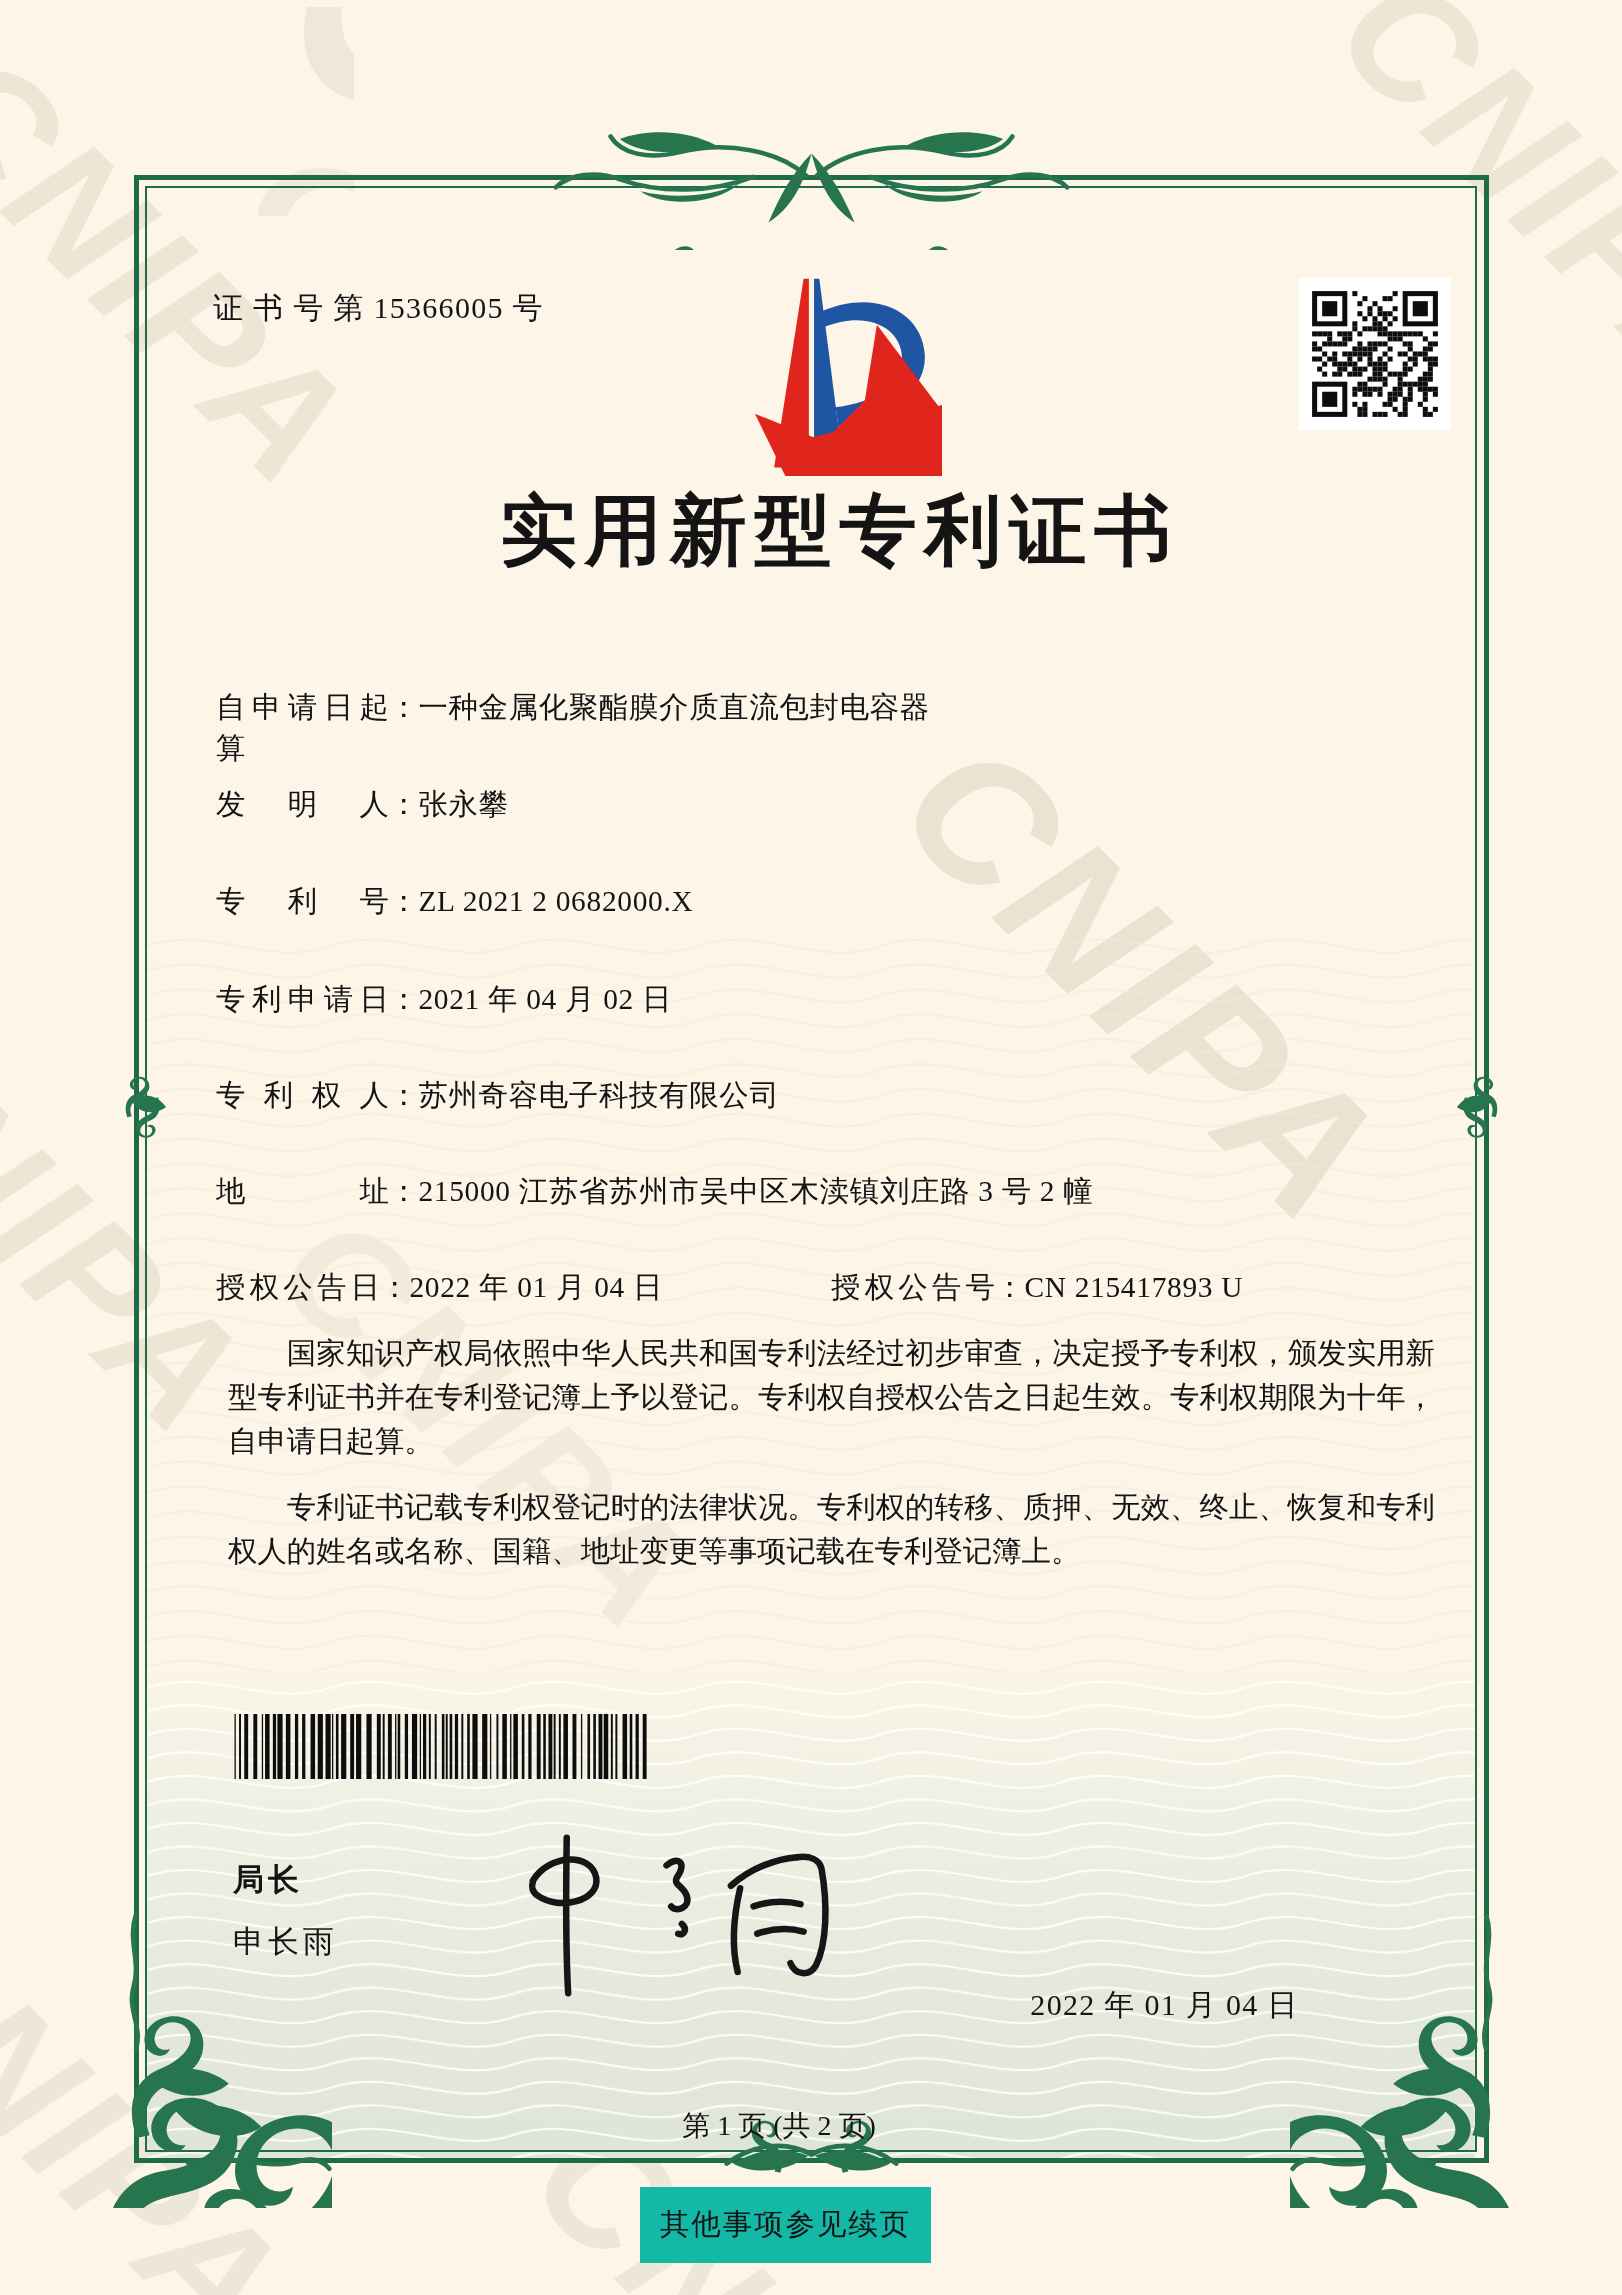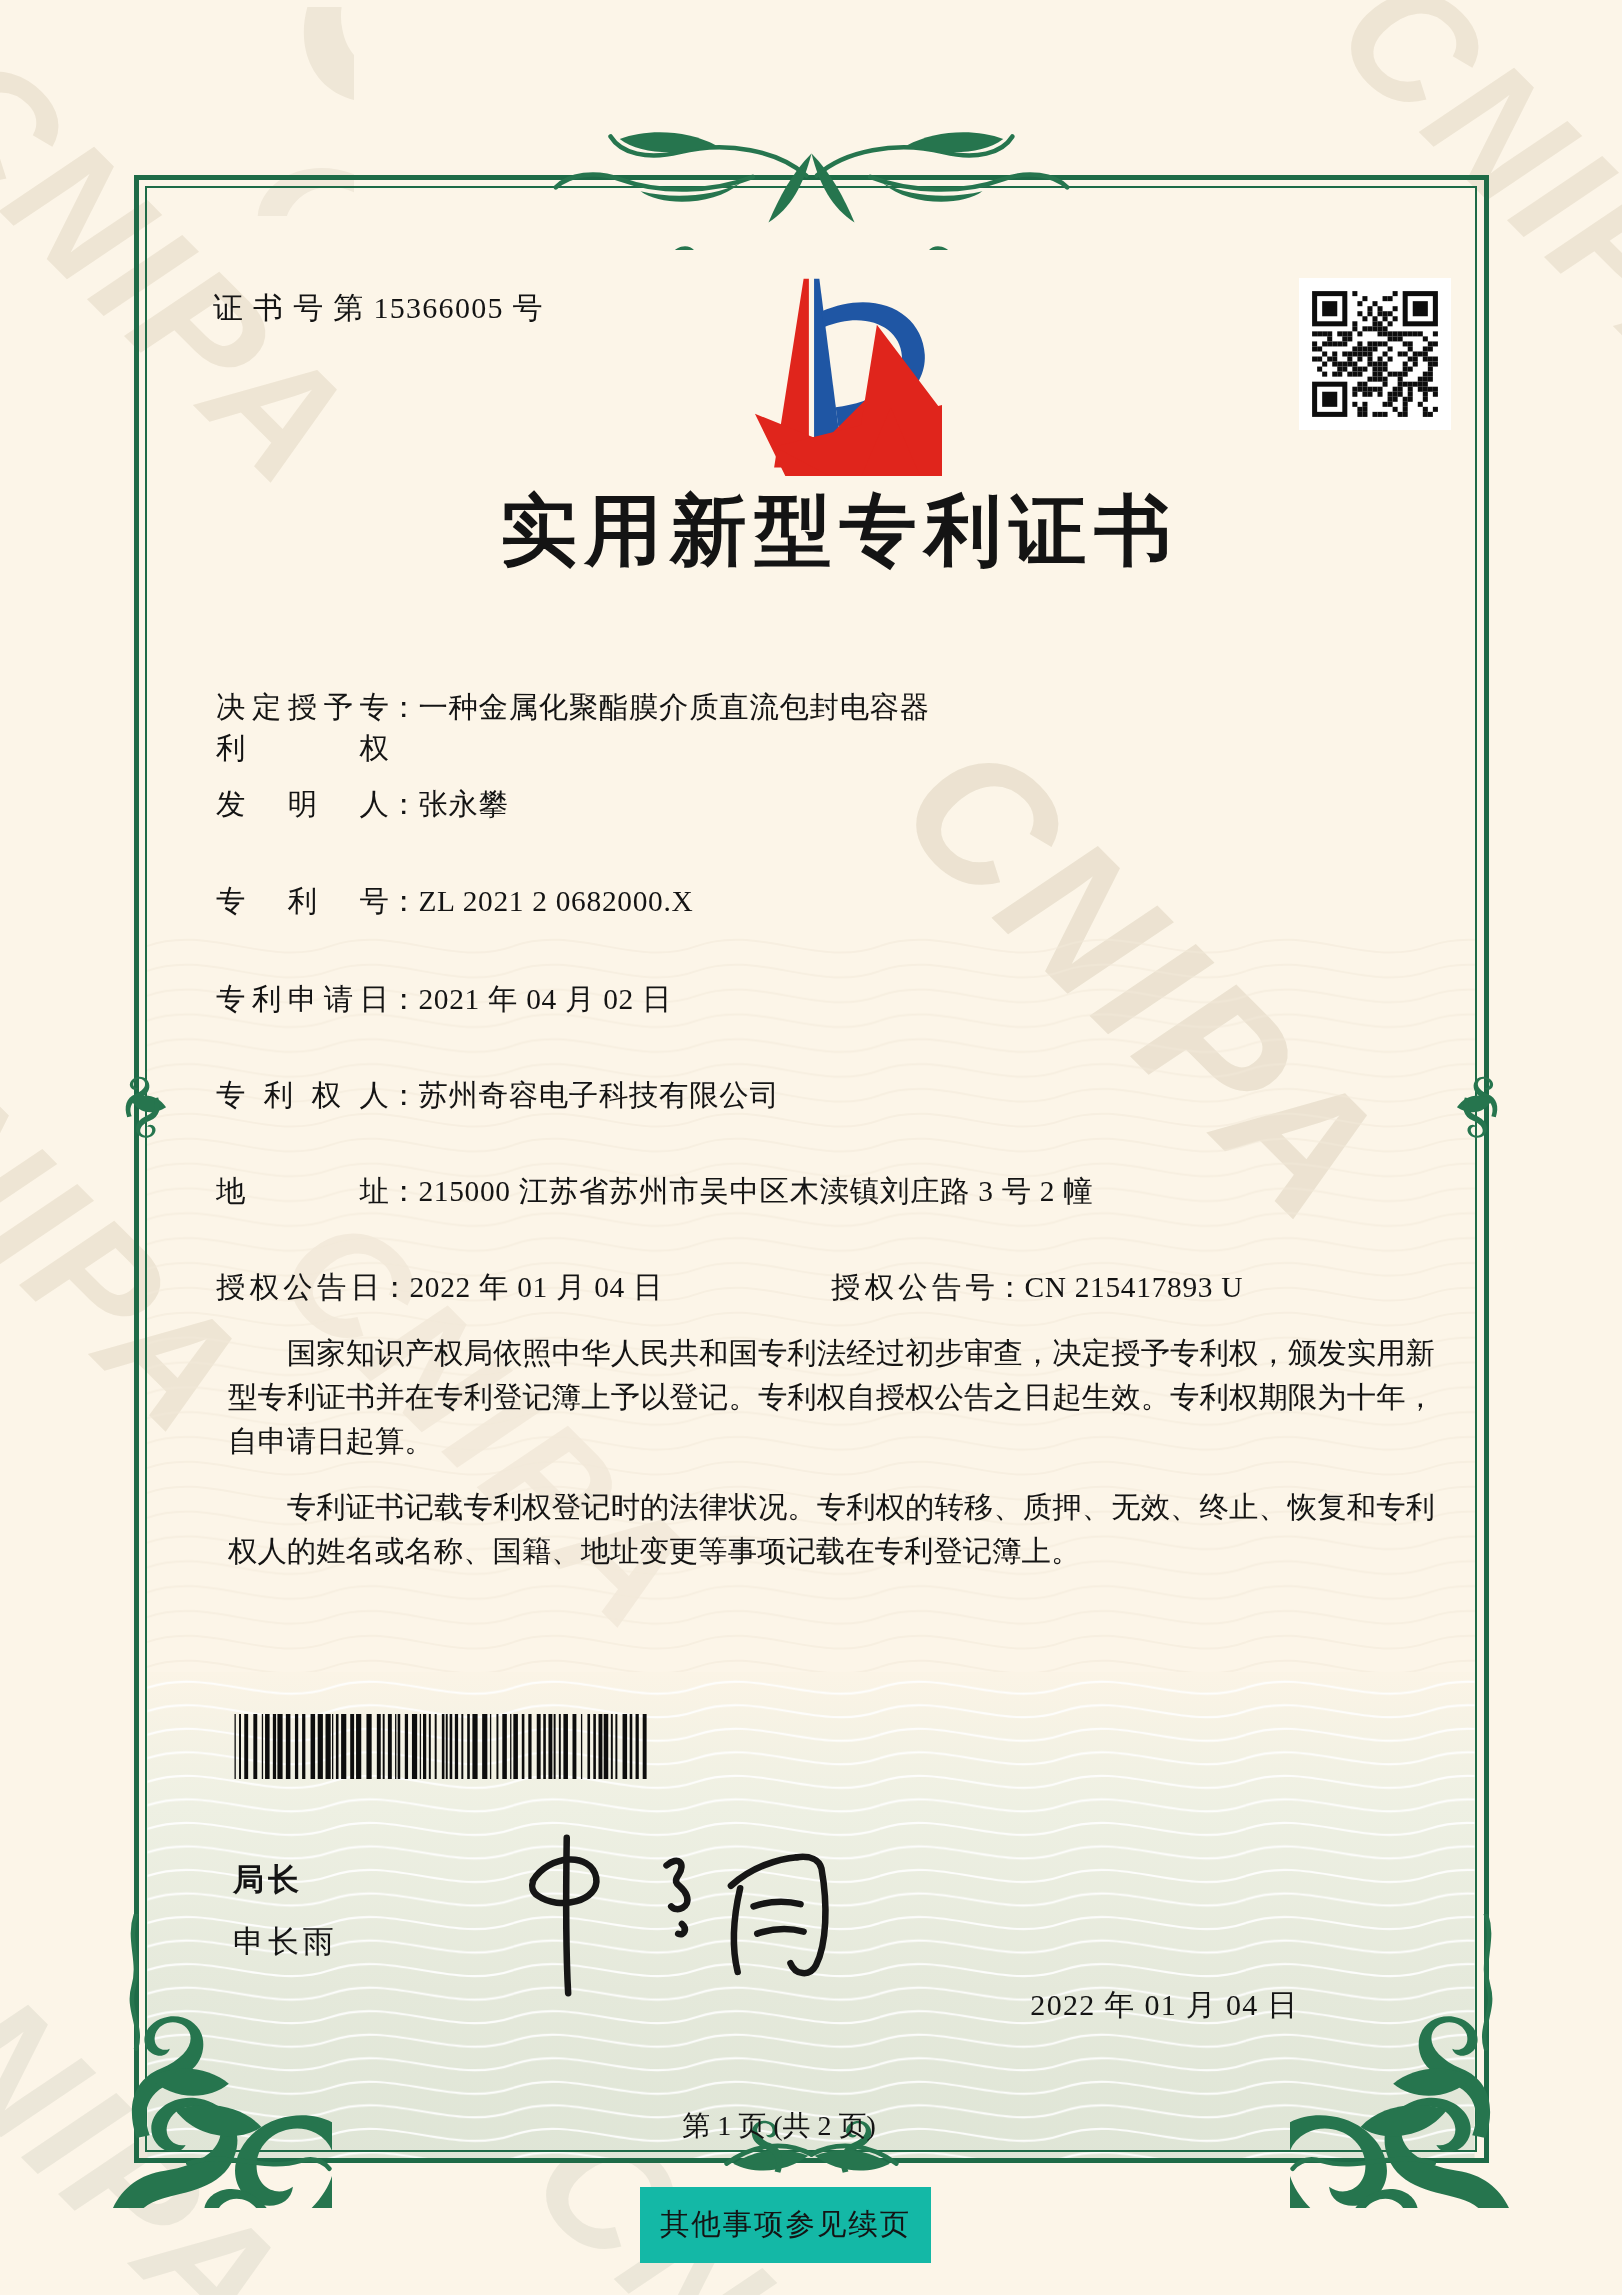--- a/index.html
+++ b/index.html
@@ -412,21 +412,21 @@
     <rect x="165.92" y="27.68" width="38.4" height="38.4" fill="#ffffff"></rect>
     <rect x="173.6" y="35.36" width="23.04" height="23.04" fill="#0d0d0d"></rect>
     <rect x="20" y="158.24" width="53.76" height="53.76" fill="#0d0d0d"></rect>
     <rect x="27.68" y="165.92" width="38.4" height="38.4" fill="#ffffff"></rect>
     <rect x="35.36" y="173.6" width="23.04" height="23.04" fill="#0d0d0d"></rect>
   </svg>
 
 <div class="abs title">实用新型专利证书</div>
 
 <div class="frow" style="top:687px">
-  <span class="flabel">决定授予专利权</span><span class="fcolon">：</span><span class="fvalue">一种金属化聚酯膜介质直流包封电容器</span>
+  <span class="flabel">自申请日起算</span><span class="fcolon">：</span><span class="fvalue">一种金属化聚酯膜介质直流包封电容器</span>
 </div>
 <div class="frow" style="top:784px">
   <span class="flabel">发明人</span><span class="fcolon">：</span><span class="fvalue">张永攀</span>
 </div>
 <div class="frow" style="top:881px">
   <span class="flabel">专利号</span><span class="fcolon">：</span><span class="fvalue">ZL 2021 2 0682000.X</span>
 </div>
 <div class="frow" style="top:979px">
   <span class="flabel">专利申请日</span><span class="fcolon">：</span><span class="fvalue">2021 年 04 月 02 日</span>
 </div>

